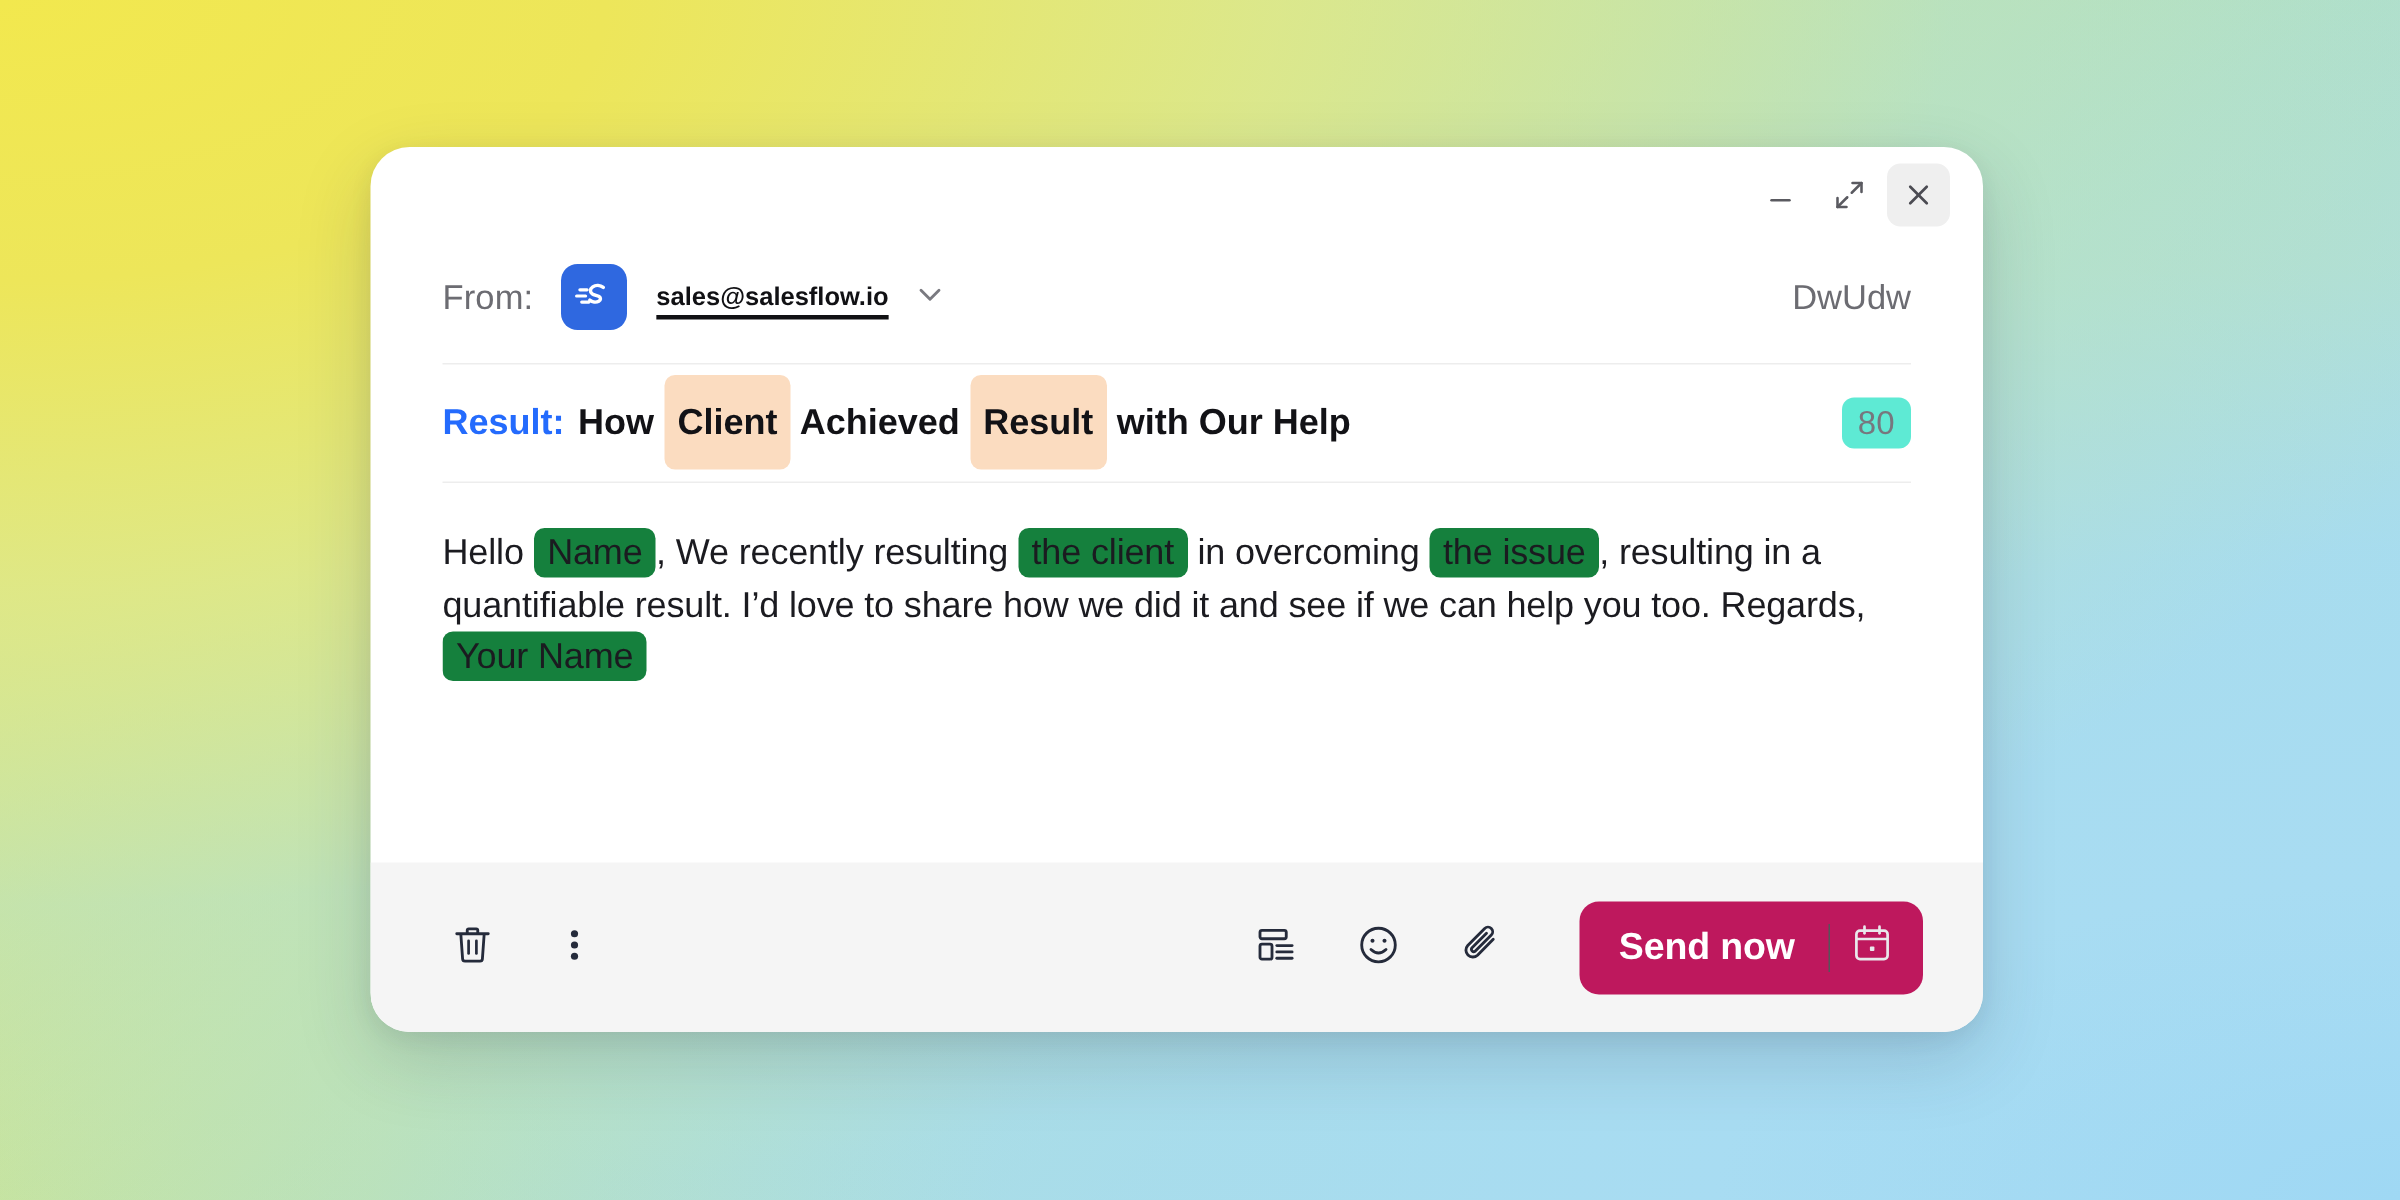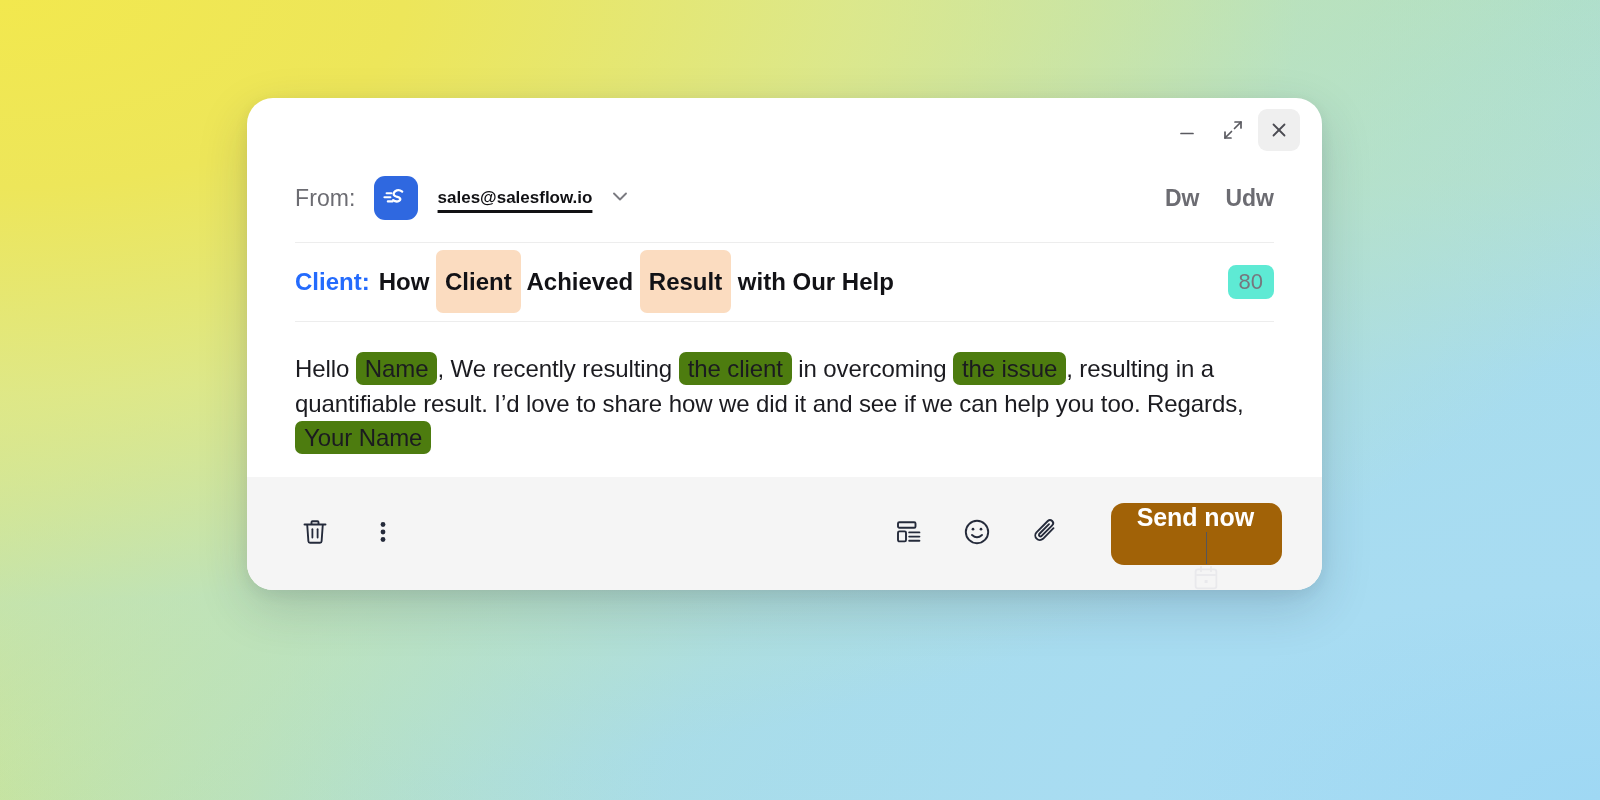--- a/index.html
+++ b/index.html
@@ -18,21 +18,21 @@
       linear-gradient(135deg, #EFE44F 0%, #DFE76A 22%, #BFE39C 45%, #A9DECB 65%, #A4DCEA 85%, #A6DCF2 100%);
     position: relative;
   }
 
   
   .compose-window {
     position: absolute;
     left: 247px;
     top: 98px;
     width: 1075px;
-    height: 492px;
+    height: 590px;
     background: #FFFFFF;
     border-radius: 26px;
     box-shadow: 0 18px 50px rgba(40, 50, 70, 0.18), 0 4px 14px rgba(40, 50, 70, 0.08);
     overflow: hidden;
     display: flex;
     flex-direction: column;
   }
 
   
   .titlebar {
@@ -97,23 +97,22 @@
   .from-caret {
     margin-left: 16px;
     display: flex;
     align-items: center;
     cursor: pointer;
   }
   .from-spacer { flex: 1 1 auto; }
   .cc-link {
     font-size: 23px;
     color: #6C6C72;
-    font-weight: 700;
-    cursor: pointer;
-    margin-left: 26px;
+    font-weight: 400;
+    cursor: pointer;
   }
 
   
   .subject-row {
     flex: 0 0 auto;
     margin: 0 48px;
     padding: 22px 0 22px 0;
     display: flex;
     align-items: center;
     border-bottom: 1.5px solid #EDEDED;
@@ -144,21 +143,21 @@
 
   
   .chip {
     background: #FBDCC0;
     border-radius: 7px;
     padding: 18px 9px;
     cursor: pointer;
     white-space: nowrap;
   }
   .chip-body {
-    background: #4d7c0f;
+    background: #15803d;
     border-radius: 7px;
     padding: 3px 9px;
     cursor: pointer;
     white-space: nowrap;
   }
 
   
   .body-area {
     flex: 1 1 auto;
     margin: 0 48px;
@@ -192,28 +191,27 @@
     background: transparent;
     border-radius: 9px;
   }
   .footer-left { display: flex; align-items: center; gap: 20px; }
   .footer-spacer { flex: 1 1 auto; }
   .footer-right { display: flex; align-items: center; gap: 20px; }
 
   .send-btn {
     display: flex;
     align-items: center;
-    background: #a16207;
+    background: #be185d;
     border-radius: 13px;
     height: 62px;
     padding: 0 6px 0 26px;
     margin-left: 22px;
     cursor: pointer;
     border: none;
-    flex-direction: column;
   }
   .send-label {
     color: #FFFFFF;
     font-size: 25px;
     font-weight: 700;
     letter-spacing: -0.1px;
     padding-right: 22px;
   }
   .send-divider {
     width: 1.5px;
@@ -285,21 +283,21 @@
       </span>
     </span>
 
     <span class="from-spacer"></span>
 
     <span class="cc-link">Dw</span>
     <span class="cc-link">Udw</span>
   </div>
 
   <div class="subject-row">
-    <span class="subject-label">Client:</span>
+    <span class="subject-label">Result:</span>
     <span class="subject-text">
       <span>How </span><span class="chip">Client</span><span> Achieved </span><span class="chip">Result</span><span> with Our Help</span>
     </span>
     <span class="subject-spacer"></span>
     <span class="char-badge">80</span>
   </div>
 
   <div class="body-area">
     <div class="body-text">
       <span>Hello </span><span class="chip-body">Name</span><span>, We recently resulting </span><span class="chip-body">the client</span><span> in overcoming </span><span class="chip-body">the issue</span><span>, resulting in a quantifiable result. I’d love to share how we did it and see if we can help you too. Regards, </span><span class="chip-body">Your Name</span>

